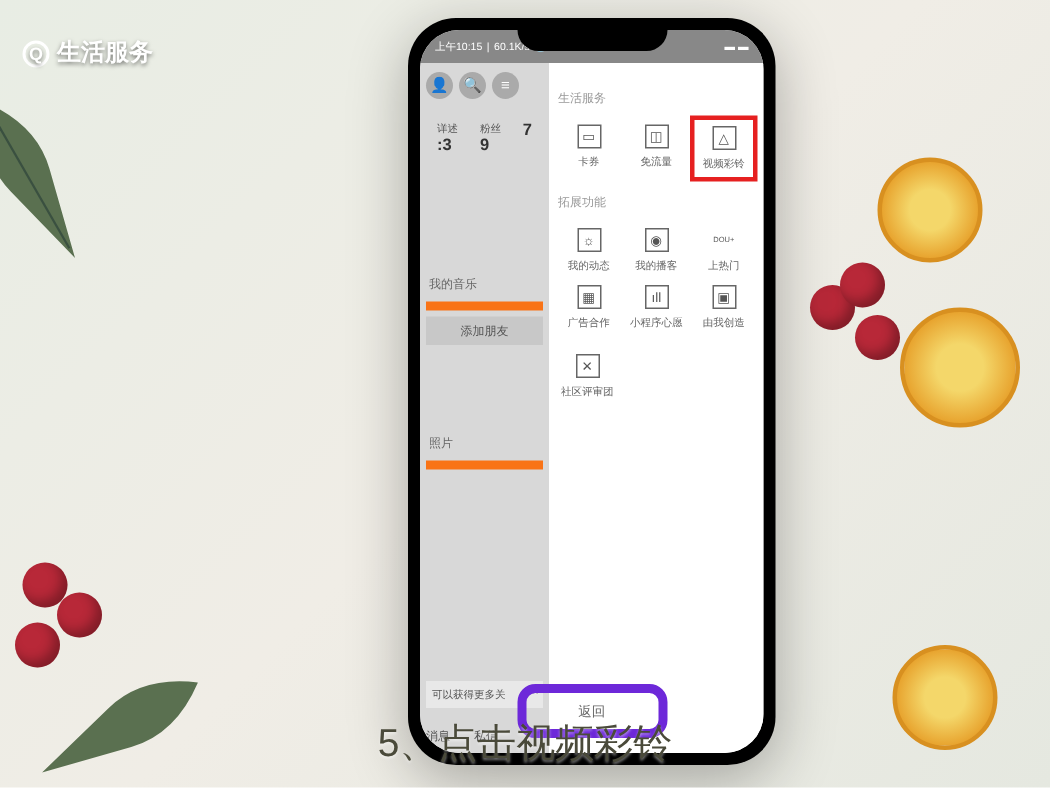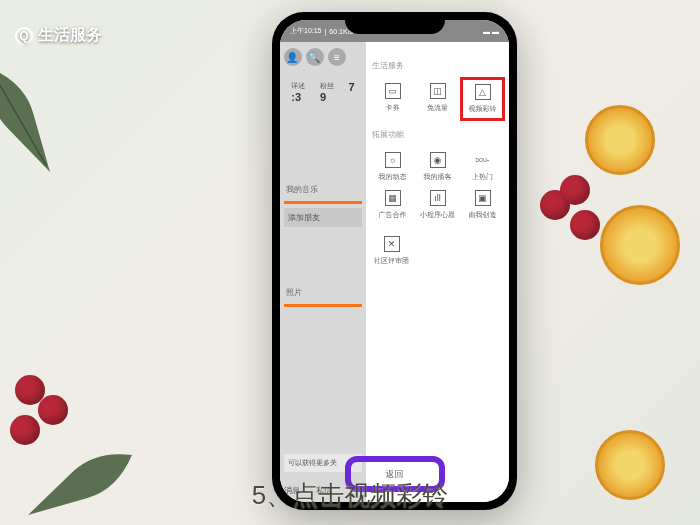--- a/index.html
+++ b/index.html
@@ -19,22 +19,22 @@
 .notch{position:absolute;top:0;left:50%;transform:translateX(-50%);width:100px;height:22px;background:#000;border-radius:0 0 14px 14px;z-index:10}
 .screen{width:100%;height:100%;background:#fff;border-radius:26px;overflow:hidden;position:relative}
 .status-bar{height:22px;background:#888;color:#fff;font-size:7px;display:flex;align-items:center;padding:0 10px;gap:3px}
 .status-icons{margin-left:auto;display:flex;gap:2px}
 .content{display:flex;height:calc(100% - 22px)}
 .left-panel{width:86px;background:#d8d8d8;padding:6px 4px;font-size:8px;color:#555;position:relative}
 .top-icons{display:flex;gap:4px;margin-bottom:10px}
 .circle-btn{width:18px;height:18px;background:#aaa;border-radius:50%;display:flex;align-items:center;justify-content:center;color:#fff;font-size:10px}
 .stat-row{display:flex;justify-content:space-around;margin:15px 0;font-size:7px}
 .stat-num{font-size:11px;font-weight:bold;color:#333}
-.left-item{padding:6px 2px;font-size:8px;color:#666;border-bottom:3px solid #f97316}
-.add-friend{background:#c8c8c8;padding:4px;margin:4px 0;font-size:8px}
+.left-item{padding:6px 2px;font-size:8px;color:#666;border-bottom:6px solid #f97316}
+.add-friend{background:#c8c8c8;padding:4px;text-align:center;margin:4px 0;font-size:8px}
 .more-box{position:absolute;bottom:30px;left:4px;right:4px;background:#e8e8e8;padding:4px;font-size:7px}
 .close-x{position:absolute;top:2px;right:3px;font-size:8px}
 .msg-row{position:absolute;bottom:6px;left:4px;font-size:8px;display:flex;gap:16px}
 .right-panel{flex:1;background:#fff;padding:10px 6px}
 .section-title{font-size:8px;color:#999;margin:8px 0 10px}
 .grid{display:grid;grid-template-columns:repeat(3,1fr);gap:4px;margin-bottom:12px}
 .grid-item{display:flex;flex-direction:column;align-items:center;gap:4px;padding:2px}
 .grid-icon{width:16px;height:16px;border:1px solid #666;display:flex;align-items:center;justify-content:center;font-size:9px;color:#555}
 .grid-label{font-size:7px;color:#666;white-space:nowrap}
 .highlighted{border:3px solid #e62020;padding:4px 2px;margin:-4px -2px}

